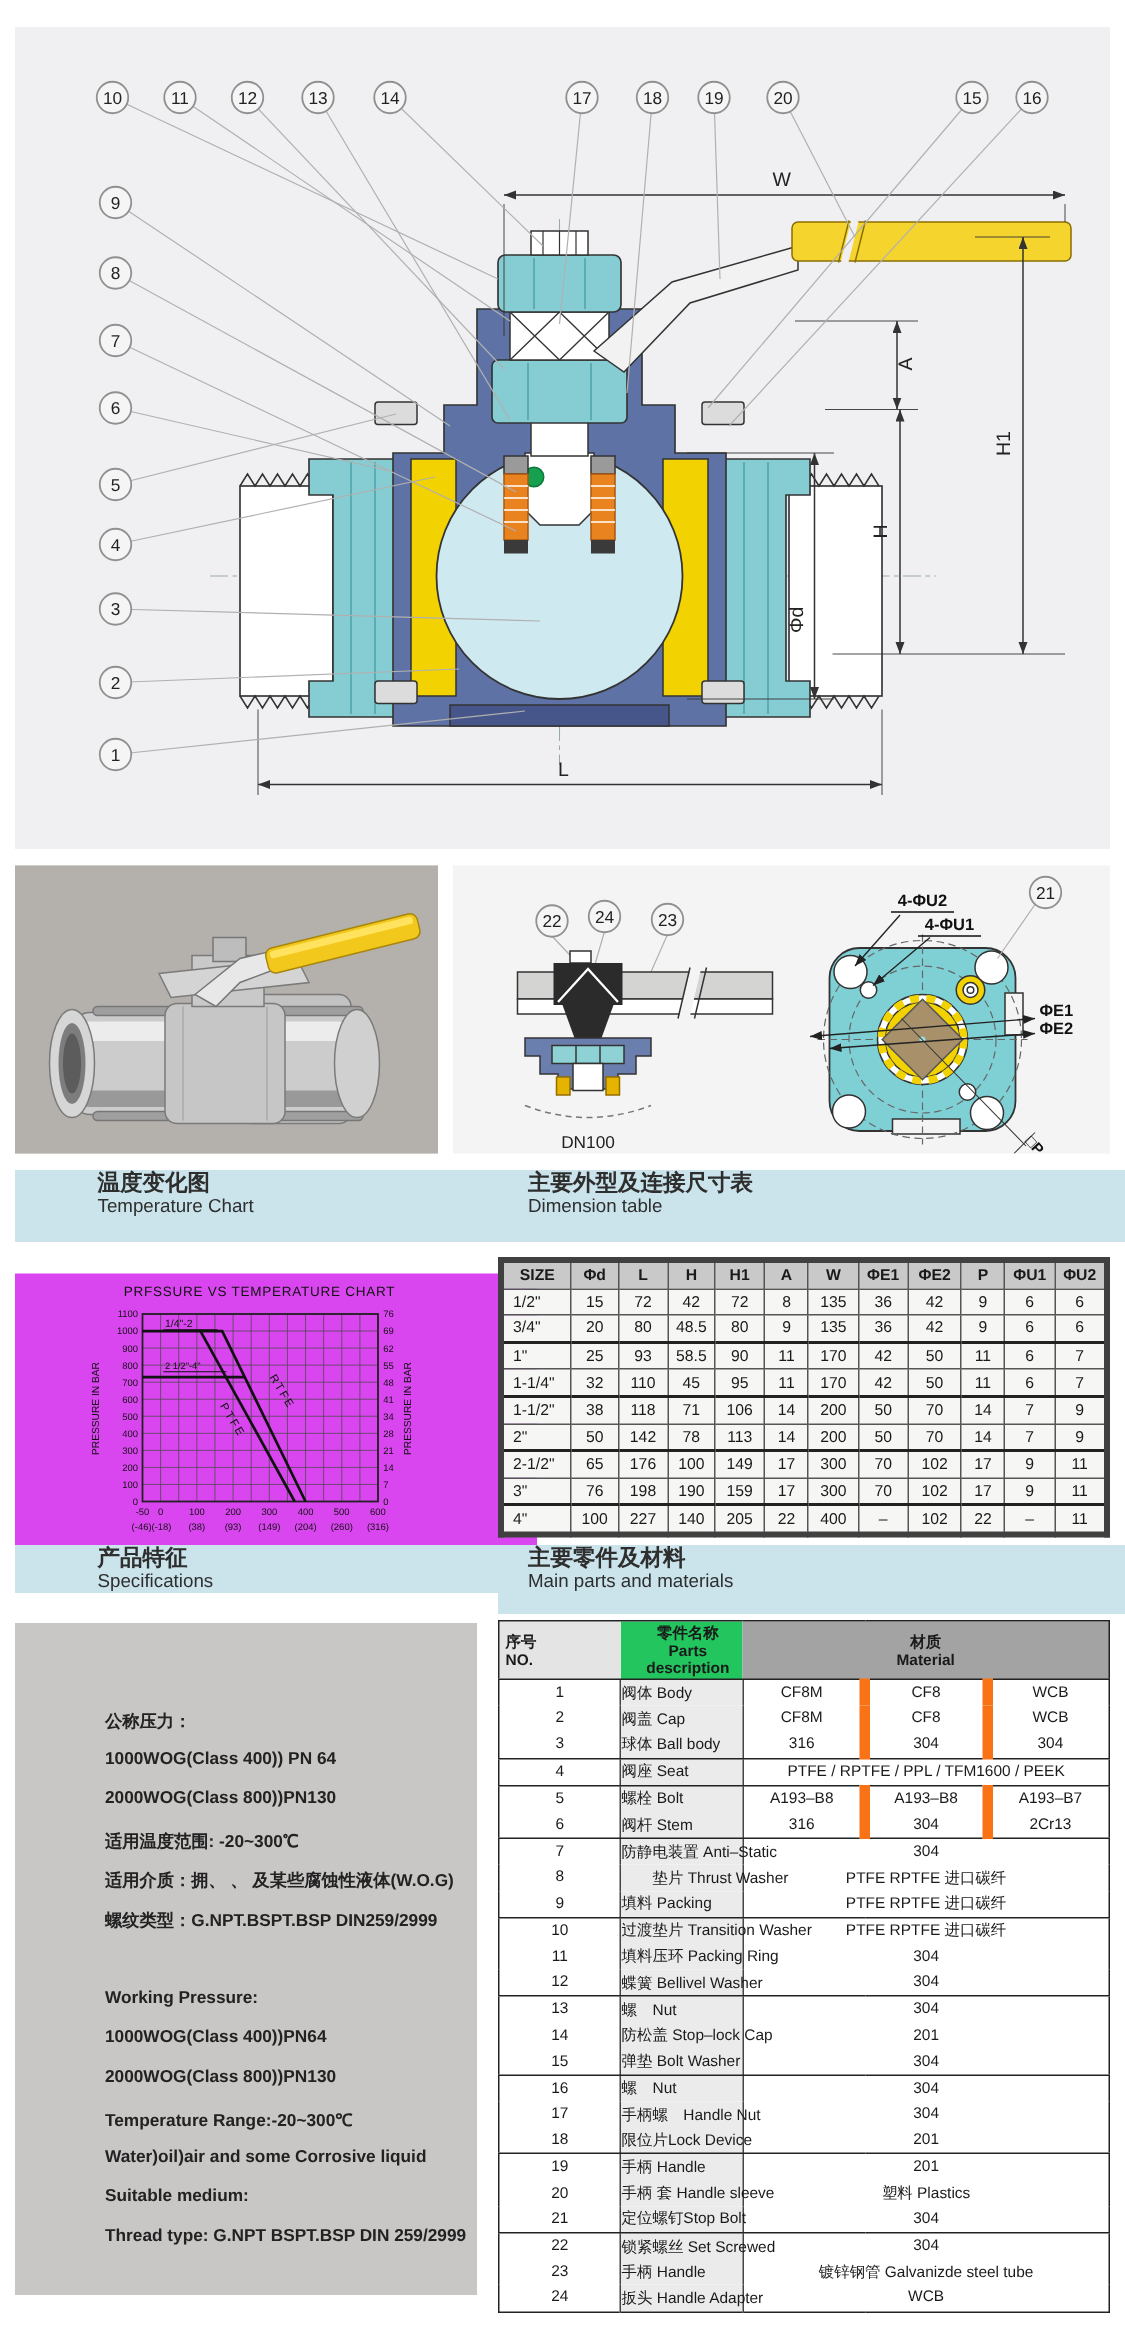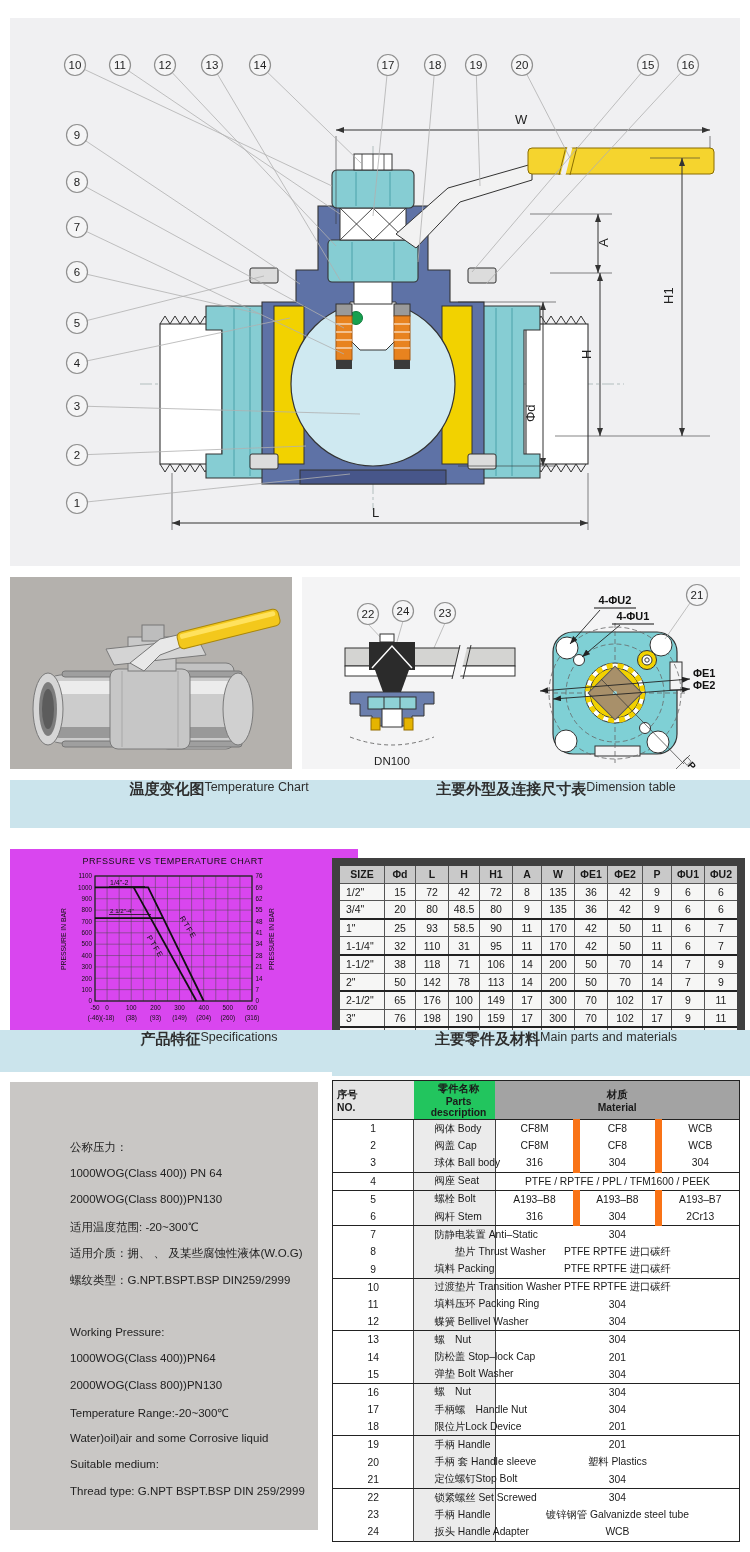--- a/index.html
+++ b/index.html
@@ -1,44 +1,44 @@
 <!DOCTYPE html>
 <html><head>
 <meta charset="utf-8">
 <style>
   html,body{margin:0;padding:0;background:#fff;}
   .page{position:relative;width:750px;height:1552px;background:#fff;font-family:"Liberation Sans",sans-serif;overflow:hidden;}
   .abs{position:absolute;}
   .drawing-box{left:10px;top:18px;width:730px;height:548px;background:#f0f0f2;}
   .photo-box{left:10px;top:577px;width:282px;height:192px;background:#b4b1ad;}
   .detail-box{left:302px;top:577px;width:438px;height:192px;background:#f4f4f5;}
-  .sec-hdr{height:48px;background:#cbe4ec;color:#2e2e2e;display:flex;flex-direction:row;justify-content:center;}
+  .sec-hdr{height:48px;background:#cbe4ec;color:#2e2e2e;display:flex;flex-direction:column;justify-content:flex-start;}
   .sec-hdr .zh{font-size:15px;font-weight:bold;line-height:17px;}
   .sec-hdr .en{font-size:12.5px;line-height:15px;}
   .hdr-left{padding-left:55px;}
   .hdr-right{padding-left:20px;}
   .chart-box{left:10px;top:836px;width:348px;height:186px;background:#d946ef;margin-top:13px;}
   .specs-box{left:10px;top:1082px;width:308px;height:448px;background:#c9c7c5;padding-top:58px;box-sizing:border-box;}
-  .spec-line{height:26.5px;padding-left:60px;font-size:11.5px;font-weight:normal;color:#222;white-space:pre;}
+  .spec-line{height:26.5px;padding-left:60px;font-size:11.5px;font-weight:bold;color:#222;white-space:pre;}
   .dim-table-box{left:332px;top:838px;width:408px;}
   .parts-table-box{left:332px;top:1080px;width:408px;}
   table{border-collapse:collapse;width:100%;color:#1a1a1a;}
   
-  #dim-table{border:8px solid #404040;font-size:10.5px;table-layout:fixed;margin-top:20px;}
+  #dim-table{border:4px solid #404040;font-size:10.5px;table-layout:fixed;}
   #dim-table th,#dim-table td{border:1px solid #555;text-align:center;height:16.6px;padding:0;}
   #dim-table th{background:#c9c9c9;font-weight:bold;}
   #dim-table td{background:#f6f6f5;}
   #dim-table td:first-child{text-align:left;padding-left:6px;}
   #dim-table tr.group-end td{border-bottom:2px solid #222;}
   
   #parts-table{border:1.5px solid #222;font-size:10.3px;table-layout:fixed;}
   #parts-table th{border-bottom:1.5px solid #222;font-weight:bold;padding:1px 0;}
   #parts-table td{height:17.2px;padding:0;border-bottom:0;}
   #parts-table .c-no{width:34px;border-right:1px solid #444;text-align:center;}
-  #parts-table .c-name{width:196px;border-right:1px solid #444;background:#ebebeb;text-align:left;padding-left:20px;white-space:pre;}
+  #parts-table .c-name{width:196px;border-right:1px solid #444;background:#ebebeb;text-align:left;padding-left:0;white-space:pre;}
   #parts-table .c-m{text-align:center;width:59px;margin-top:16px;}
   #parts-table td.c-m + td.c-m{border-left:7px solid #f97316;}
   #parts-table tr.group-end td{border-bottom:1.5px solid #222;}
   #parts-table th.h-no{background:#e4e4e4;text-align:left;padding-left:4px;}
   #parts-table th.h-name{background:#22c55e;text-align:center;padding-left:8px;}
   #parts-table th.h-mat{background:#a3a3a3;text-align:center;}
   svg text{font-family:"Liberation Sans",sans-serif;}
 </style>
 </head>
 <body>
@@ -521,21 +521,21 @@
             <td>42</td>
             <td>50</td>
             <td>11</td>
             <td>6</td>
             <td>7</td>
           </tr>
           <tr class="group-end">
             <td>1-1/4"</td>
             <td>32</td>
             <td>110</td>
-            <td>31</td>
+            <td>45</td>
             <td>95</td>
             <td>11</td>
             <td>170</td>
             <td>42</td>
             <td>50</td>
             <td>11</td>
             <td>6</td>
             <td>7</td>
           </tr>
           <tr class="">
@@ -605,21 +605,21 @@
             <td>–</td>
             <td>102</td>
             <td>22</td>
             <td>–</td>
             <td>11</td>
           </tr>
         </tbody>
       </table>
   </div>
 
-  <div class="abs sec-hdr hdr-left" style="left:0;top:1030px;width:308px;height:42px;">
+  <div class="abs sec-hdr hdr-left" style="left:10px;top:1030px;width:308px;height:32px;">
     <div class="zh">产品特征</div>
     <div class="en">Specifications</div>
   </div>
   <div class="abs sec-hdr hdr-right" style="left:332px;top:1030px;width:408px;height:46px;">
     <div class="zh">主要零件及材料</div>
     <div class="en">Main parts and materials</div>
   </div>
 
   <div class="abs specs-box" id="specs-box">
       <div class="spec-line">公称压力：</div>

